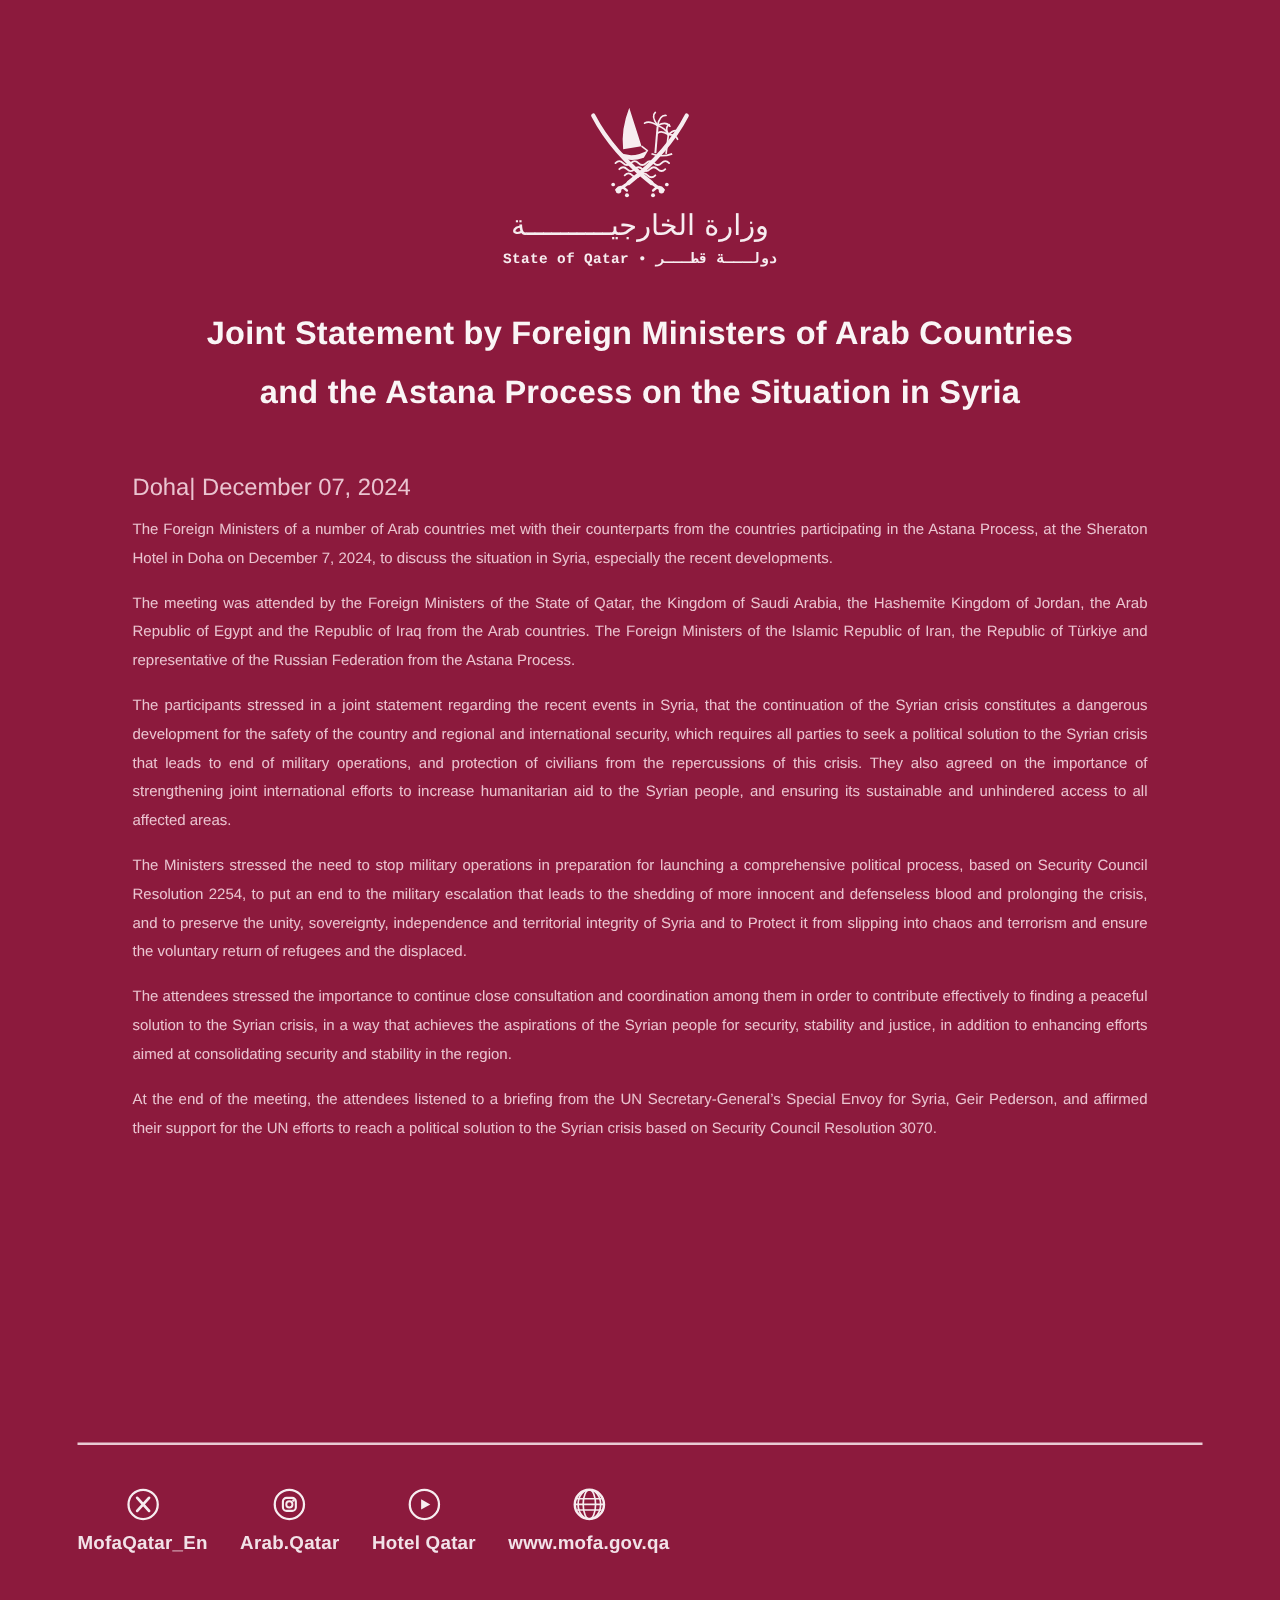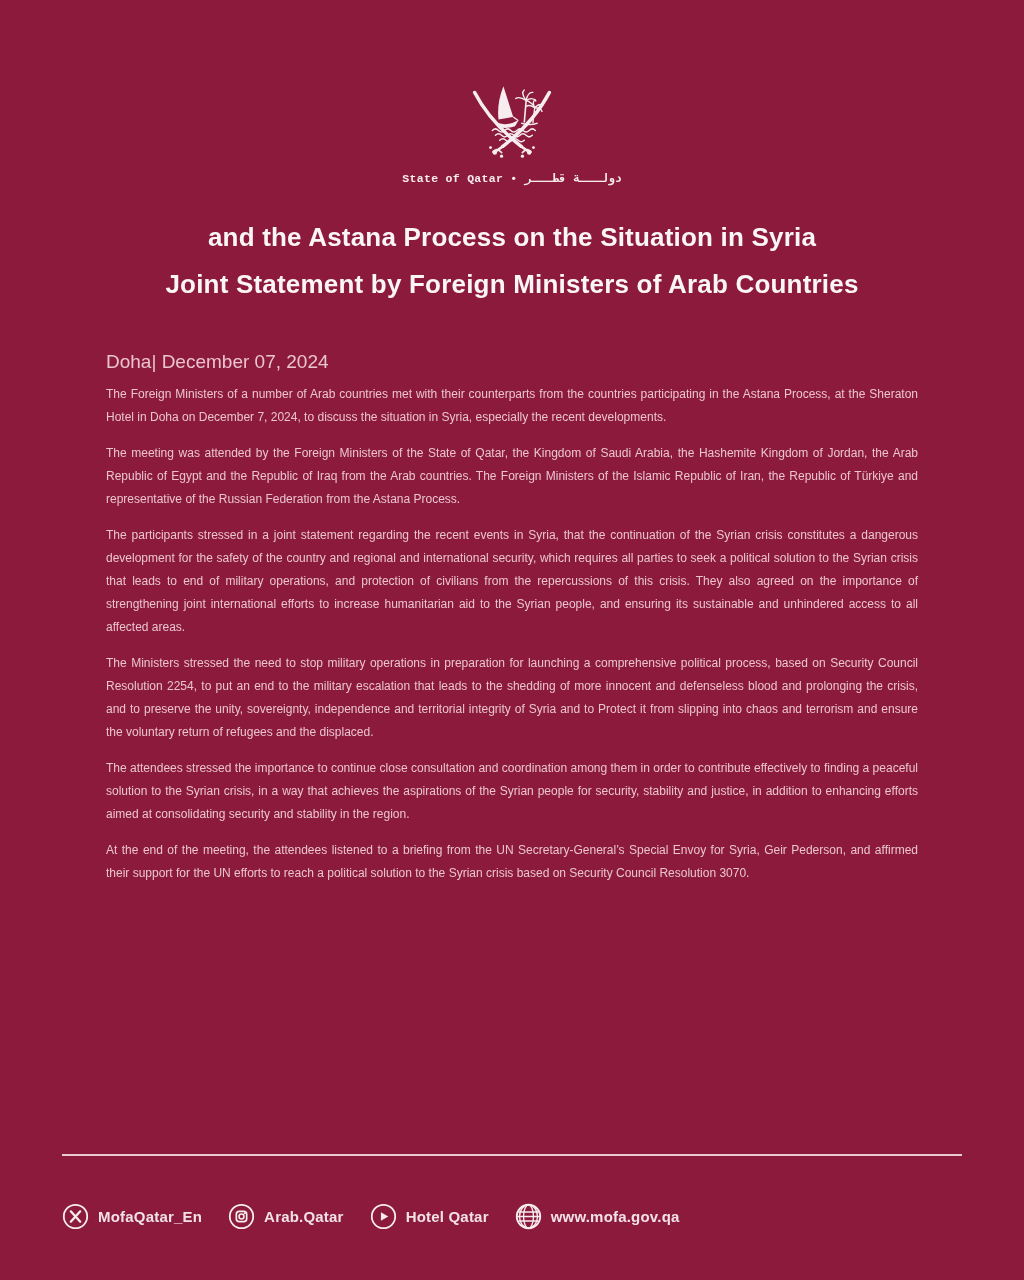--- a/index.html
+++ b/index.html
@@ -108,20 +108,21 @@
   .socials{
     display:flex;
     align-items:center;
     gap:26px;
   }
   .social-item{
     display:flex;
     align-items:center;
     gap:9px;
     cursor:pointer;
+    flex-direction:column;
   }
   .social-item svg{width:27px;height:27px;display:block;}
   .social-label{
     color:var(--footer-text);
     font-size:15px;
     font-weight:600;
     letter-spacing:.2px;
   }
   .stroke{fill:none;stroke:var(--icon-white);}
   .fillw{fill:var(--icon-white);stroke:none;}
@@ -174,26 +175,27 @@
       </g>
       <g class="fillw">
         <circle cx="108" cy="128" r="3.6"></circle>
         <circle cx="97" cy="134" r="2.6"></circle>
         <circle cx="115" cy="120" r="2.4"></circle>
         <circle cx="52" cy="128" r="3.6"></circle>
         <circle cx="63" cy="134" r="2.6"></circle>
         <circle cx="45" cy="120" r="2.4"></circle>
       </g>
     </svg>
+    <div class="arabic-title">وزارة الخارجيــــــــــة</div>
     <div class="state-line">State of Qatar • دولـــة قطـــر</div>
   </header>
 
   <h1 class="doc-title">
+    <span>Joint Statement by Foreign Ministers of Arab Countries</span>
     <span>and the Astana Process on the Situation in Syria</span>
-    <span>Joint Statement by Foreign Ministers of Arab Countries</span>
   </h1>
 
   <main class="content">
     <div class="dateline">Doha| December 07, 2024</div>
     <p>The Foreign Ministers of a number of Arab countries met with their counterparts from the countries participating in the Astana Process, at the Sheraton Hotel in Doha on December 7, 2024, to discuss the situation in Syria, especially the recent developments.</p>
     <p>The meeting was attended by the Foreign Ministers of the State of Qatar, the Kingdom of Saudi Arabia, the Hashemite Kingdom of Jordan, the Arab Republic of Egypt and the Republic of Iraq from the Arab countries. The Foreign Ministers of the Islamic Republic of Iran,  the Republic of Türkiye  and representative of the Russian Federation  from the Astana Process.</p>
     <p>The participants stressed in a joint statement regarding the recent events in Syria, that the continuation of the Syrian crisis constitutes a dangerous development for the safety of the country and regional and international security, which requires all parties to seek a political solution to the Syrian crisis that leads to end of military operations, and  protection of civilians from the repercussions of this crisis. They also agreed on the importance of strengthening joint international efforts to increase humanitarian aid to the Syrian people, and ensuring its sustainable and unhindered access to all affected areas.</p>
     <p>The Ministers stressed the need to stop military operations in preparation for launching a comprehensive political process, based on Security Council Resolution 2254, to put an end to the military escalation that leads to the shedding of more innocent and defenseless blood and prolonging the crisis, and to preserve the unity, sovereignty, independence and territorial integrity of Syria and to Protect it from slipping into chaos and terrorism and ensure the voluntary return of refugees and the displaced.</p>
     <p>The attendees stressed the importance to continue close consultation and coordination among them in order to contribute effectively to finding a peaceful solution to the Syrian crisis, in a way that achieves the aspirations of the Syrian people for security, stability and justice, in addition to enhancing efforts aimed at consolidating security and stability in the region.</p>
     <p>At the end of the meeting, the attendees listened to a briefing from the UN Secretary-General’s Special Envoy for Syria, Geir Pederson, and affirmed their support for the UN efforts to reach a political solution to the Syrian crisis based on Security Council Resolution 3070.</p>

